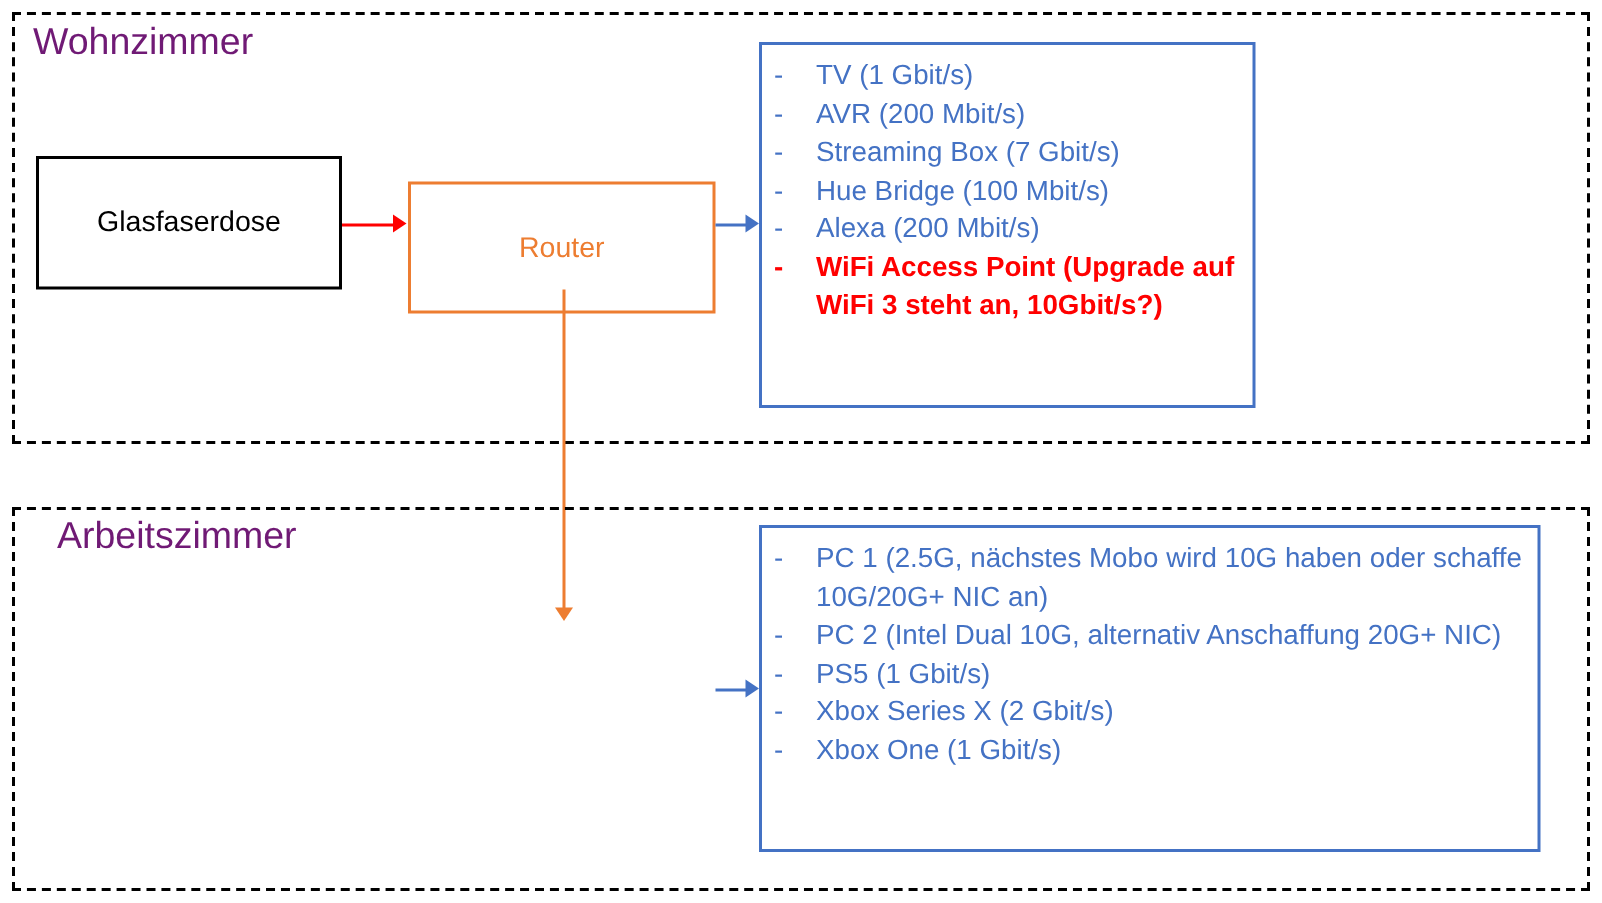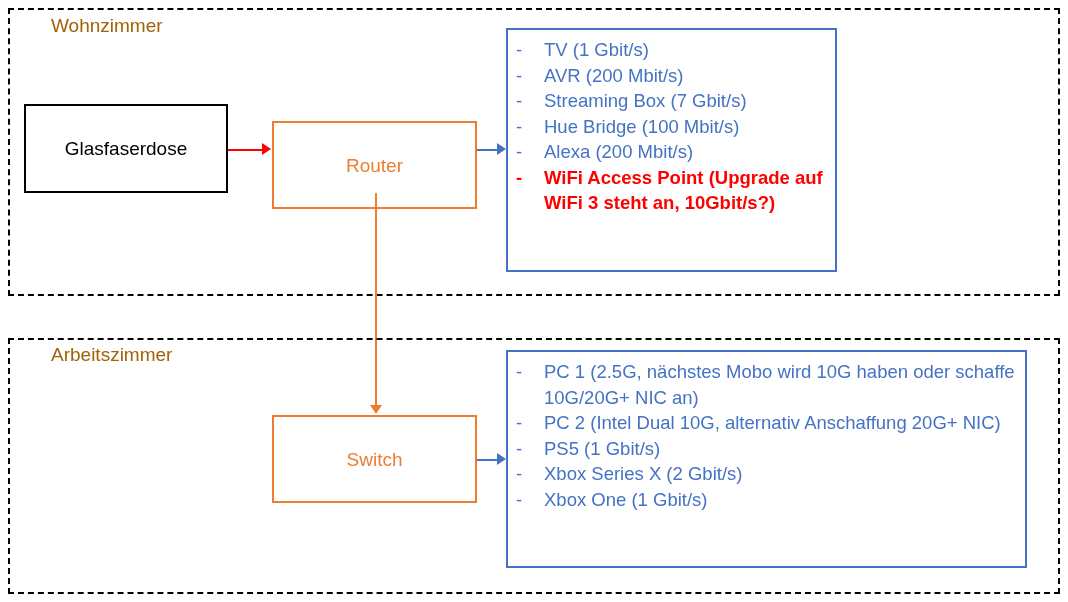--- a/index.html
+++ b/index.html
@@ -20,25 +20,24 @@
 
   
   .room {
     position: absolute;
     border: 2px dashed #000000;
     box-sizing: border-box;
     background: transparent;
   }
   .room-label {
     position: absolute;
-    font-size: 19px;
-    color: #a16207;
+    font-size: 25px;
+    color: #701a75;
     white-space: nowrap;
     line-height: 1;
-    margin-left: 29px;
   }
 
   
   .devbox {
     position: absolute;
     box-sizing: border-box;
     display: flex;
     align-items: center;
     justify-content: center;
     background: #ffffff;
@@ -171,25 +170,22 @@
         <span class="dash">-</span>
         <span class="txt">WiFi Access Point (Upgrade auf WiFi 3 steht an, 10Gbit/s?)</span>
       </li>
     </ul>
   </div>
 
   <div class="vline" style="left:375px; top:193px; height:213px; border-left-color:#ED7D31;"></div>
   <div class="arrow-down" style="left:370px; top:405px; border-top-color:#ED7D31;"></div>
 
   <div class="room" style="left:8px; top:338px; width:1052px; height:256px;"></div>
-  <div class="room-label" style="left:22px; top:345px;">Arbeitszimmer</div>
-
-  <div class="devbox orange" style="left:272px; top:415px; width:205px; height:88px;">
-    <span class="devbox-label">Switch</span>
-  </div>
+  <div class="room-label" style="left:38px; top:345px;">Arbeitszimmer</div>
+
 
   <div class="hline" style="left:477px; top:459px; width:22px; border-top-color:#4472C4;"></div>
   <div class="arrow-right" style="left:497px; top:453px; border-left-color:#4472C4;"></div>
 
   <div class="listbox" style="left:506px; top:350px; width:521px; height:218px;">
     <ul>
       <li>
         <span class="dash">-</span>
         <span class="txt">PC 1 (2.5G, nächstes Mobo wird 10G haben oder schaffe 10G/20G+ NIC an)</span>
       </li>

